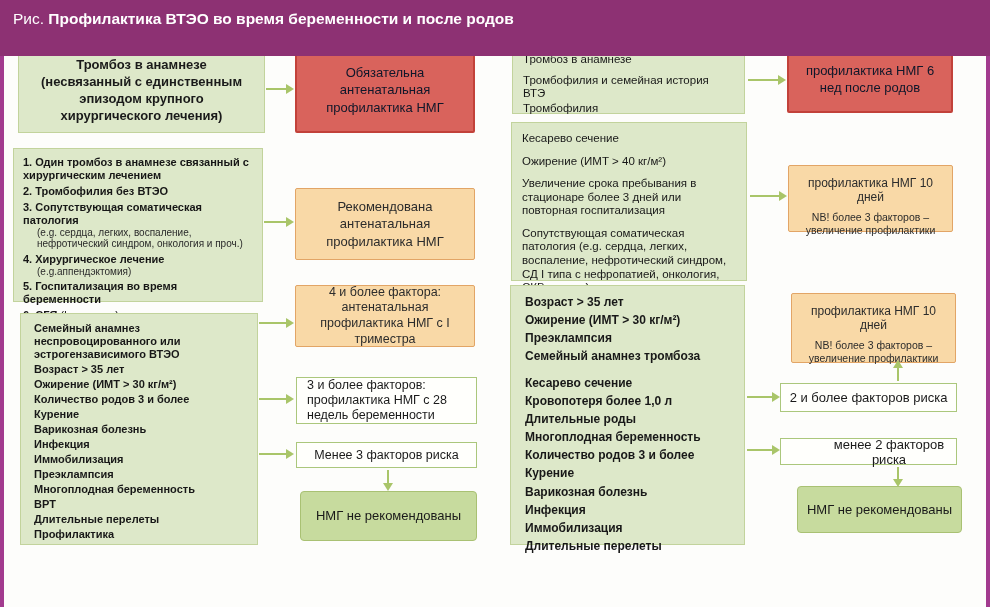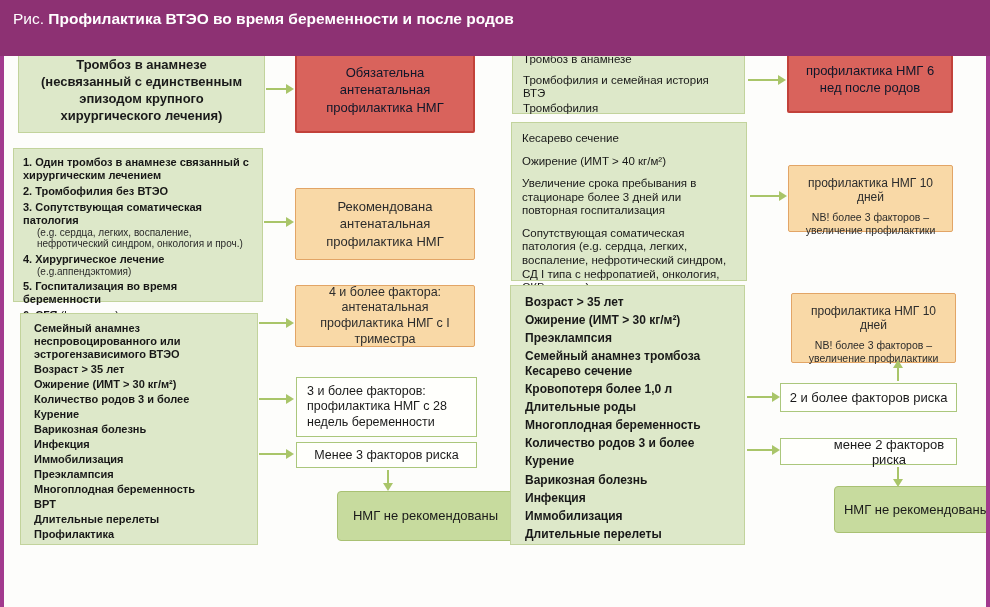--- a/index.html
+++ b/index.html
@@ -11,21 +11,21 @@
   .frame {
     position:absolute; inset:0; border:4px solid var(--frame_border);
     border-bottom:none; pointer-events:none; z-index:10;
   }
   .hdr {
     position:absolute; text-align:center; font-weight:bold; font-size:15.5px;
     color:#141414; letter-spacing:.2px;
   }
   .box { position:absolute; box-sizing:border-box; }
   .green  { background:var(--green_fill);  border:1px solid var(--green_border); }
-  .greend { background:var(--greendark_fill); border:1.5px solid var(--greendark_border); border-radius:4px;margin-left:37px; }
+  .greend { background:var(--greendark_fill); border:1.5px solid var(--greendark_border); border-radius:4px; }
   .red    { background:var(--red_fill);    border:2px solid var(--red_border); border-radius:2px; }
   .orange { background:var(--orange_fill); border:1.5px solid var(--orange_border); border-radius:2px; }
   .white  { background:var(--white_fill);  border:1.5px solid var(--white_border); }
   .center { display:flex; align-items:center; justify-content:center; text-align:center; }
   .b13 { font-size:13px; line-height:1.32; }
   .boldtxt { font-weight:bold; }
   .redtext { color:#0f172a; }
 
   
   .nlist { padding:7px 8px 6px 9px; font-size:11px; font-weight:bold; color:#161616; }
@@ -99,21 +99,21 @@
     <div class="li" style="margin-bottom:2px;">Преэклампсия</div>
     <div class="li" style="margin-bottom:2px;">Многоплодная беременность</div>
     <div class="li" style="margin-bottom:2px;">ВРТ</div>
     <div class="li" style="margin-bottom:2px;">Длительные перелеты</div>
     <div class="li">Профилактика</div>
   </div>
 
   <div class="box orange center" style="left:295px; top:285px; width:180px; height:62px; padding:2px 10px; font-size:12.5px; line-height:1.25; color:#2c2c2c;">4 и более фактора: антенатальная профилактика НМГ с I триместра</div>
   <div class="h-arrow" style="left:259px; top:322px; width:28px;"></div>
 
-  <div class="box white" style="left:296px; top:377px; width:181px; height:60px; padding:6px 10px; font-size:12.5px; line-height:1.22; display:flex; align-items:center;justify-content:flex-end;">
+  <div class="box white" style="left:296px; top:377px; width:181px; height:47px; padding:6px 10px; font-size:12.5px; line-height:1.22; display:flex; align-items:center;justify-content:flex-end;">
     <span>3 и более факторов: профилактика НМГ с 28 недель беременности</span>
   </div>
   <div class="h-arrow" style="left:259px; top:398px; width:28px;"></div>
 
   <div class="box white center" style="left:296px; top:442px; width:181px; height:26px; font-size:12.5px;">Менее 3 факторов риска</div>
   <div class="h-arrow" style="left:259px; top:453px; width:28px;"></div>
 
   <div class="v-arrow v-down" style="left:387px; top:470px; height:14px;"></div>
   <div class="box greend center b13" style="left:300px; top:491px; width:177px; height:50px;">НМГ не рекомендованы</div>
 
@@ -136,21 +136,21 @@
   <div class="box orange orange-inner" style="left:788px; top:165px; width:165px; height:67px;">
     <div class="ln1">профилактика НМГ 10 дней</div>
     <div class="ln2">NB! более 3 факторов – увеличение профилактики</div>
   </div>
   <div class="h-arrow" style="left:750px; top:195px; width:30px;"></div>
 
   <div class="box green plist boldlist" style="left:510px; top:285px; width:235px; height:260px; padding:9px 8px 6px 14px; font-size:12px;">
     <div class="li" style="margin-bottom:4px;">Возраст &gt; 35 лет</div>
     <div class="li" style="margin-bottom:4px;">Ожирение (ИМТ &gt; 30 кг/м²)</div>
     <div class="li" style="margin-bottom:4px;">Преэклампсия</div>
-    <div class="li" style="margin-bottom:0;">Семейный анамнез тромбоза</div>
+    <div class="li" style="margin-bottom:12px;">Семейный анамнез тромбоза</div>
     <div class="li" style="margin-bottom:4px;">Кесарево сечение</div>
     <div class="li" style="margin-bottom:4px;">Кровопотеря более 1,0 л</div>
     <div class="li" style="margin-bottom:4px;">Длительные роды</div>
     <div class="li" style="margin-bottom:4px;">Многоплодная беременность</div>
     <div class="li" style="margin-bottom:4px;">Количество родов 3 и более</div>
     <div class="li" style="margin-bottom:4px;">Курение</div>
     <div class="li" style="margin-bottom:4px;">Варикозная болезнь</div>
     <div class="li" style="margin-bottom:4px;">Инфекция</div>
     <div class="li" style="margin-bottom:4px;">Иммобилизация</div>
     <div class="li">Длительные перелеты</div>

